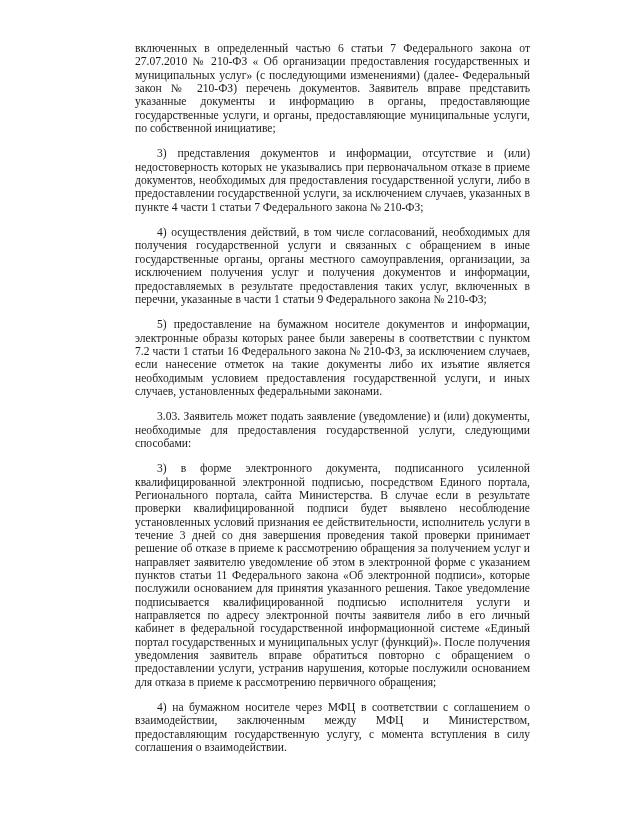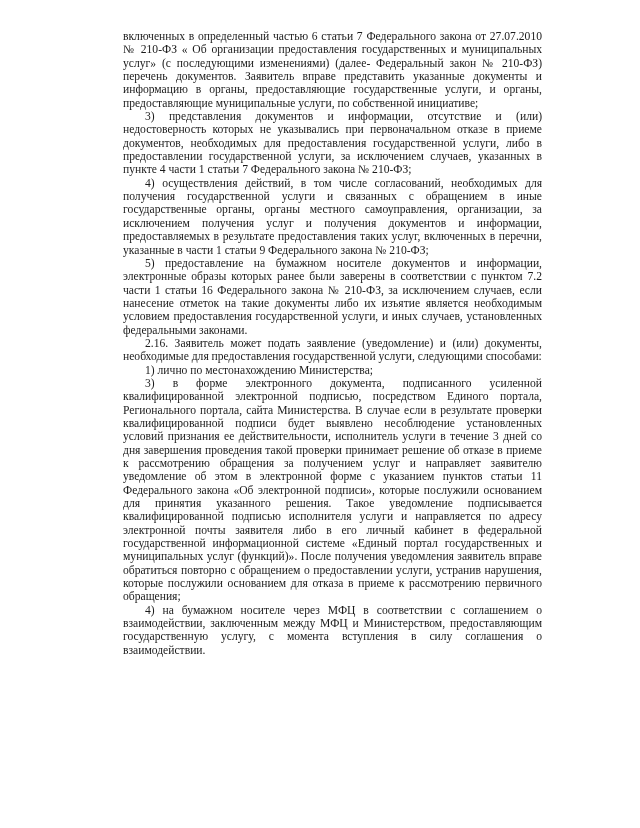--- a/index.html
+++ b/index.html
@@ -8,28 +8,27 @@
     position: absolute;
     left: 123px;
     top: 30px;
     width: 419px;
     font-family: "Liberation Serif", "DejaVu Serif", serif;
     font-size: 11.6px;
     line-height: 13.35px;
     color: #1a1a1a;
     text-align: justify;
   }
-  .page p { margin: 0; text-indent: 22px; }
+  .page p { margin: 12px; text-indent: 22px; }
   .page p.noindent { text-indent: 0; }
 </style>
 </head>
 <body>
 
 <div class="page">
   <p class="noindent">включенных в определенный частью 6 статьи 7 Федерального закона от 27.07.2010 № 210-ФЗ « Об организации предоставления государственных и муниципальных услуг» (с последующими изменениями) (далее- Федеральный закон № 210-ФЗ) перечень документов. Заявитель вправе представить указанные документы и информацию в органы, предоставляющие государственные услуги, и органы, предоставляющие муниципальные услуги, по собственной инициативе;</p>
   <p>3) представления документов и информации, отсутствие и (или) недостоверность которых не указывались при первоначальном отказе в приеме документов, необходимых для предоставления государственной услуги, либо в предоставлении государственной услуги, за исключением случаев, указанных в пункте 4 части 1 статьи 7 Федерального закона № 210-ФЗ;</p>
   <p>4) осуществления действий, в том числе согласований, необходимых для получения государственной услуги и связанных с обращением в иные государственные органы, органы местного самоуправления, организации, за исключением получения услуг и получения документов и информации, предоставляемых в результате предоставления таких услуг, включенных в перечни, указанные в части 1 статьи 9 Федерального закона № 210-ФЗ;</p>
   <p>5) предоставление на бумажном носителе документов и информации, электронные образы которых ранее были заверены в соответствии с пунктом 7.2 части 1 статьи 16 Федерального закона № 210-ФЗ, за исключением случаев, если нанесение отметок на такие документы либо их изъятие является необходимым условием предоставления государственной услуги, и иных случаев, установленных федеральными законами.</p>
-  <p>2.16. Заявитель может подать заявление (уведомление) и (или) документы, необходимые для предоставления государственной услуги, следующими способами:</p>
-  <p>1) лично по местонахождению Министерства;</p>
+  <p>3.03. Заявитель может подать заявление (уведомление) и (или) документы, необходимые для предоставления государственной услуги, следующими способами:</p>
   <p>3) в форме электронного документа, подписанного усиленной квалифицированной электронной подписью, посредством Единого портала, Регионального портала, сайта Министерства. В случае если в результате проверки квалифицированной подписи будет выявлено несоблюдение установленных условий признания ее действительности, исполнитель услуги в течение 3 дней со дня завершения проведения такой проверки принимает решение об отказе в приеме к рассмотрению обращения за получением услуг и направляет заявителю уведомление об этом в электронной форме с указанием пунктов статьи 11 Федерального закона «Об электронной подписи», которые послужили основанием для принятия указанного решения. Такое уведомление подписывается квалифицированной подписью исполнителя услуги и направляется по адресу электронной почты заявителя либо в его личный кабинет в федеральной государственной информационной системе «Единый портал государственных и муниципальных услуг (функций)». После получения уведомления заявитель вправе обратиться повторно с обращением о предоставлении услуги, устранив нарушения, которые послужили основанием для отказа в приеме к рассмотрению первичного обращения;</p>
   <p>4) на бумажном носителе через МФЦ в соответствии с соглашением о взаимодействии, заключенным между МФЦ и Министерством, предоставляющим государственную услугу, с момента вступления в силу соглашения о взаимодействии.</p>
 </div>
 
 </body></html>

